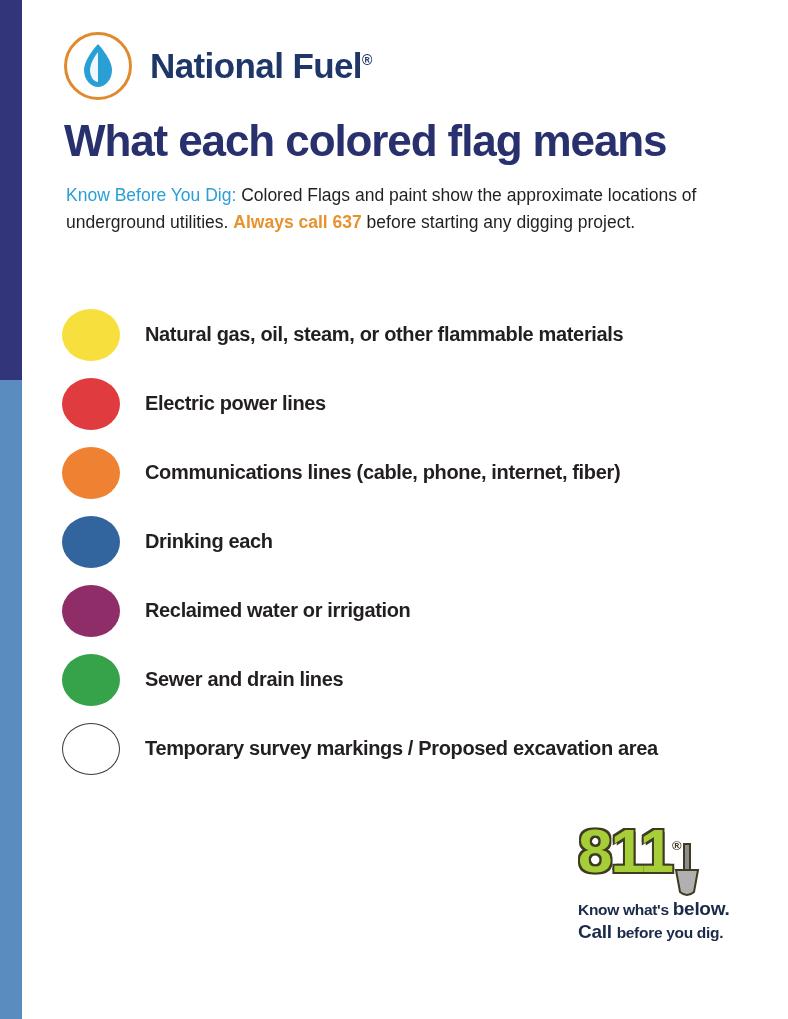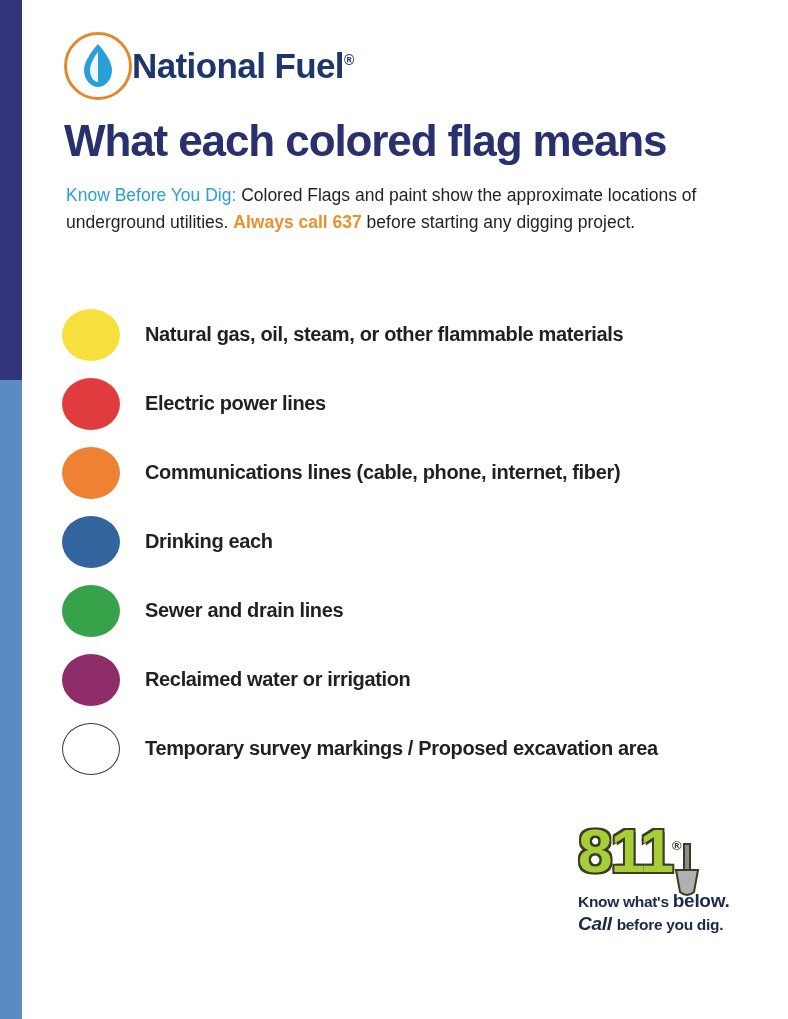--- a/index.html
+++ b/index.html
@@ -59,20 +59,21 @@
     position: relative;
     flex: 0 0 auto;
   }
   .logo-mark svg {
     position: absolute;
     left: 50%;
     top: 50%;
     transform: translate(-50%, -50%);
   }
   .logo-text {
+    margin-left: 18px;
     font-size: 35px;
     font-weight: bold;
     color: #1f3668;
     letter-spacing: -0.6px;
     white-space: nowrap;
     position: relative;
   }
   .logo-reg {
     font-size: 14px;
     vertical-align: super;
@@ -171,39 +172,38 @@
     font-weight: bold;
   }
   .shovel {
     position: absolute;
     left: 92px;
     top: 22px;
     width: 34px;
     height: 56px;
   }
   .badge-line1 {
-    margin-top: 8px;
+    margin-top: 16px;
     font-size: 15.5px;
     font-weight: bold;
     color: #1b2a4a;
     letter-spacing: -0.3px;
   }
   .badge-line1 .big {
     font-size: 19px;
   }
   .badge-line2 {
     margin-top: 1px;
     font-size: 15.5px;
     font-weight: bold;
     color: #1b2a4a;
     letter-spacing: -0.3px;
   }
   .badge-line2 .big {
     font-size: 19px;
-    font-style: italic;
   }
 </style>
 </head>
 <body>
 
 <div class="left-bar-top"></div>
 <div class="left-bar-bottom"></div>
 
 <div class="page">
 
@@ -241,27 +241,27 @@
       <div class="dot" style="background:#ef8133"></div>
       <div class="legend-label">Communications lines (cable, phone, internet, fiber)</div>
     </div>
 
     <div class="legend-row">
       <div class="dot" style="background:#32659e"></div>
       <div class="legend-label">Drinking each</div>
     </div>
 
     <div class="legend-row">
+      <div class="dot" style="background:#8e2d68"></div>
+      <div class="legend-label">Reclaimed water or irrigation</div>
+    </div>
+
+    <div class="legend-row">
       <div class="dot" style="background:#36a24a"></div>
       <div class="legend-label">Sewer and drain lines</div>
-    </div>
-
-    <div class="legend-row">
-      <div class="dot" style="background:#8e2d68"></div>
-      <div class="legend-label">Reclaimed water or irrigation</div>
     </div>
 
     <div class="legend-row">
       <div class="dot outlined"></div>
       <div class="legend-label">Temporary survey markings / Proposed excavation area</div>
     </div>
 
   </div>
 
   <div class="badge811">

